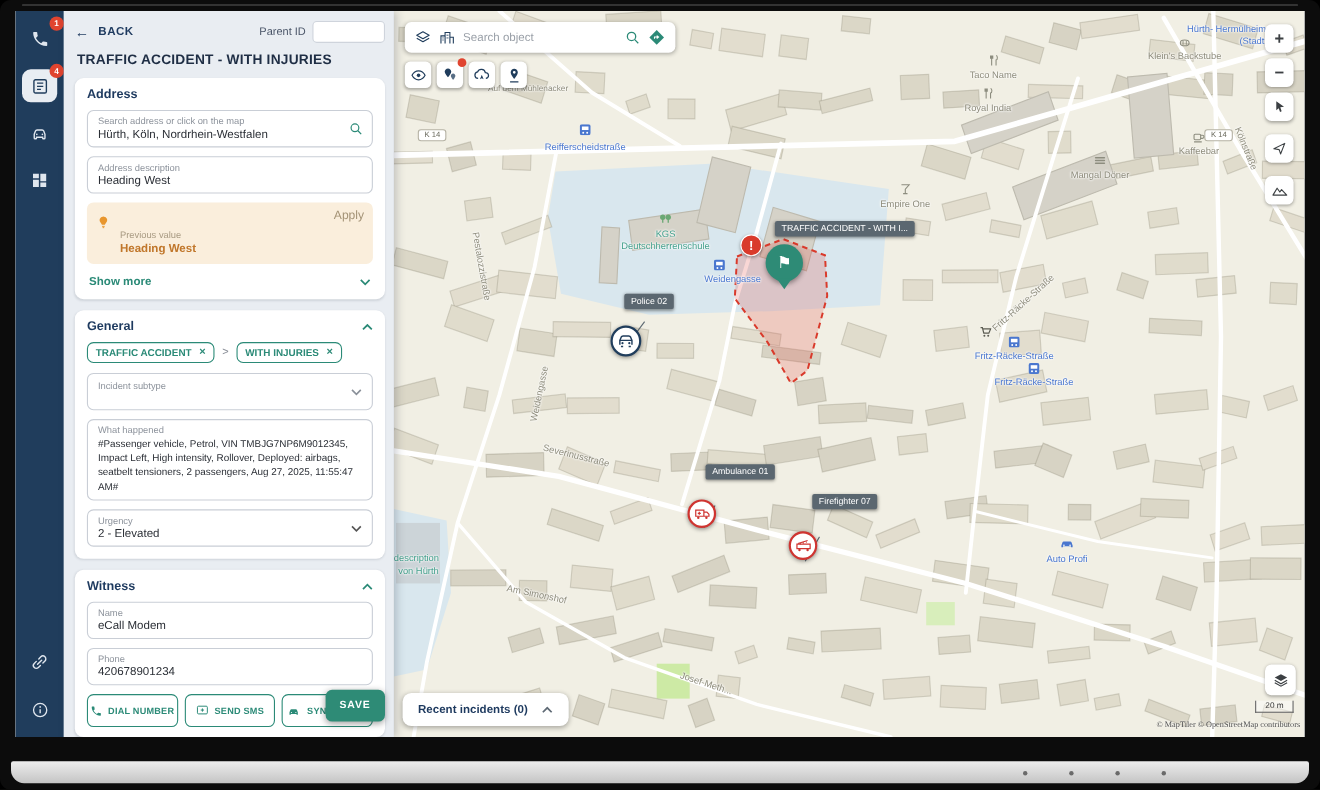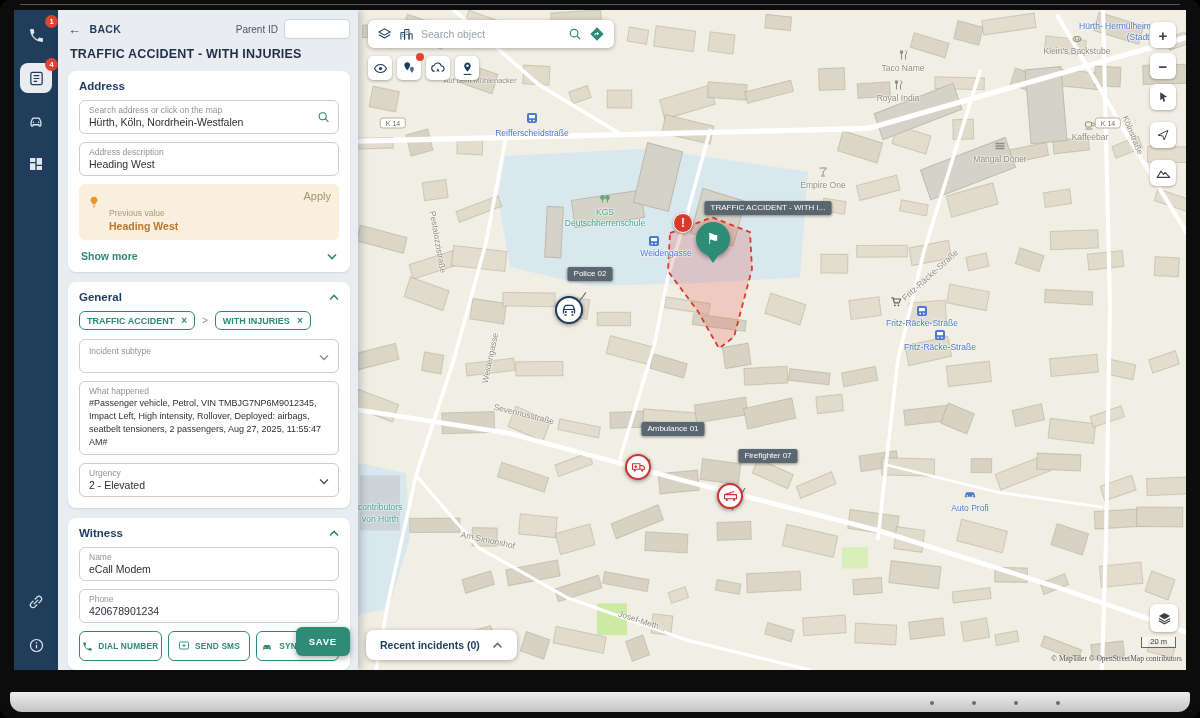--- a/index.html
+++ b/index.html
@@ -485,21 +485,21 @@
           <div class="mlabel" style="left:719px;top:41px">Klein's Backstube</div>
           <div class="mlabel" style="left:545px;top:58px">Taco Name</div>
           <div class="mlabel" style="left:540px;top:88px">Royal India</div>
           <div class="mlabel" style="left:732px;top:127px">Kaffeebar</div>
           <div class="mlabel" style="left:642px;top:149px">Mangal Döner</div>
           <div class="mlabel" style="left:465px;top:175px">Empire One</div>
           <div class="k14" style="left:35px;top:113px">K 14</div>
           <div class="k14" style="left:750px;top:113px">K 14</div>
           <div class="mlabel teal" style="left:247px;top:202px">KGS</div>
           <div class="mlabel teal" style="left:247px;top:213px">Deutschherrenschule</div>
-          <div class="mlabel teal noctr" style="left:0px;top:492px">contributors</div>
+          <div class="mlabel teal noctr" style="left:0px;top:492px">description</div>
           <div class="mlabel teal noctr" style="left:4px;top:504px">von Hürth</div>
           <div class="mlabel blue" style="left:612px;top:498px">Auto Profi</div>
 
           <span class="poiico" style="left:174px;top:108px">
               <svg width="10" height="10" viewBox="0 0 10 10">
                 <rect width="10" height="10" rx="2" fill="#4a77cf"></rect>
                 <rect x="2" y="2" width="6" height="3.2" fill="#fff"></rect>
                 <circle cx="3.2" cy="7.6" r=".9" fill="#fff"></circle>
                 <circle cx="6.8" cy="7.6" r=".9" fill="#fff"></circle>
               </svg>

